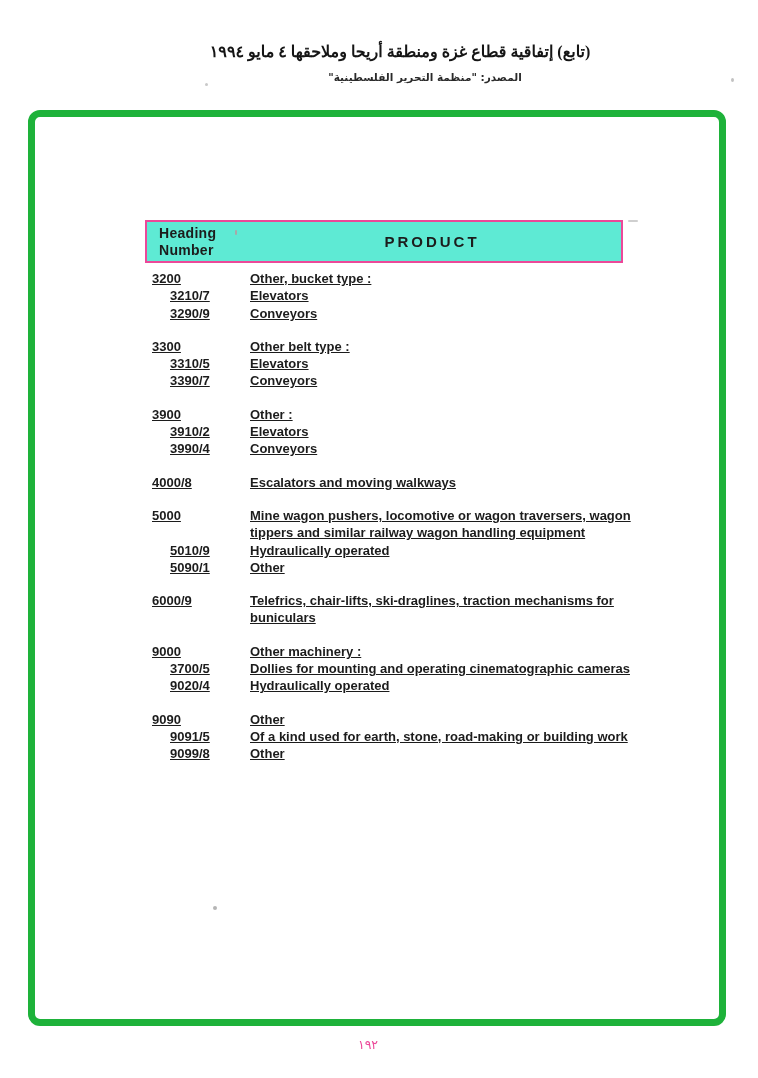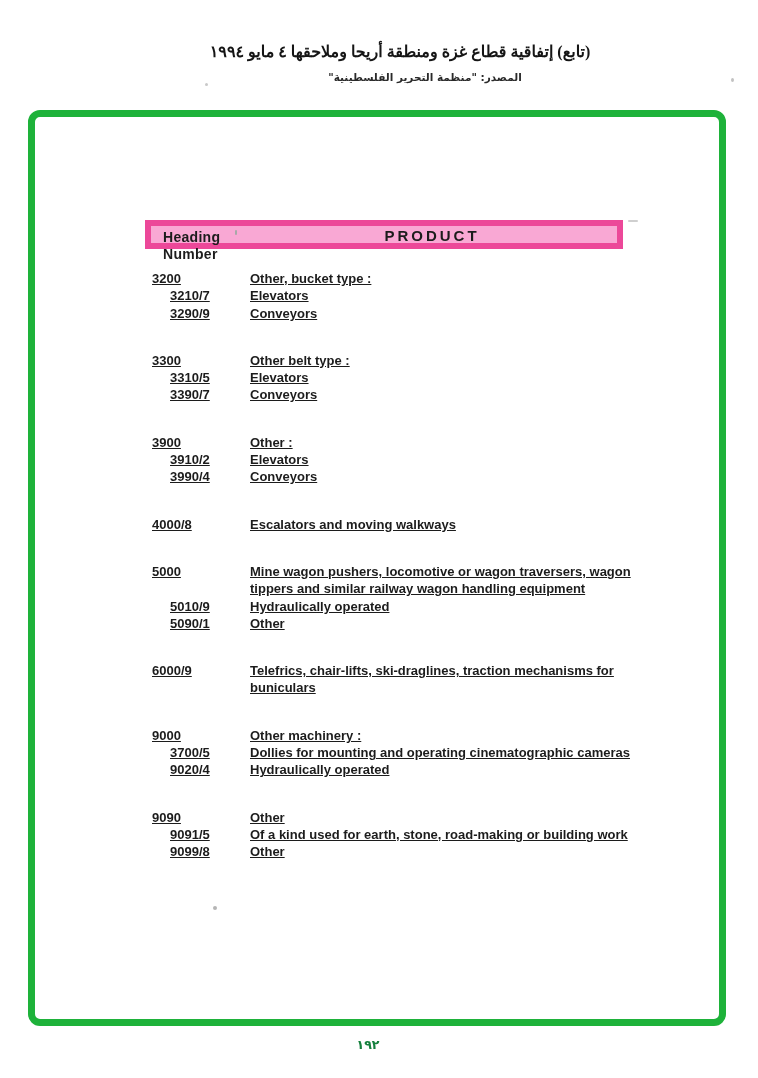--- a/index.html
+++ b/index.html
@@ -28,59 +28,59 @@
   }
   
   .green-frame{
     position:absolute;left:28px;top:110px;width:698px;height:916px;
     box-sizing:border-box;
     border:7px solid #1eb23a;
     border-radius:12px;
   }
   
   .thead-box{
-    position:absolute;left:145px;top:220px;width:478px;height:29px;
+    position:absolute;left:145px;top:220px;width:478px;height:43px;
     box-sizing:border-box;
-    border:6px solid #ec4899;
-    background:#f9a8d4;
+    border:2px solid #ec4899;
+    background:#5eead4;
   }
   .thead-col1{
     position:absolute;left:12px;top:3px;
     font-size:14px;font-weight:bold;line-height:17px;
     white-space:pre-line;letter-spacing:.3px;
   }
   .thead-col2{
-    position:absolute;left:100px;right:4px;top:1px;
+    position:absolute;left:100px;right:4px;top:11px;
     text-align:center;
     font-size:15px;font-weight:bold;letter-spacing:3px;
   }
   
   .rows{
     position:absolute;left:152px;top:270px;width:500px;text-decoration:underline;
   }
   .row{display:flex;align-items:flex-start;}
-  .row.gap{margin-top:30px;}
+  .row.gap{margin-top:16px;}
   .cell-code{
     flex:none;width:98px;
     font-size:13px;font-weight:600;line-height:17.3px;
     white-space:pre;
   }
   .cell-code.indent{padding-left:18px;width:80px;}
   .cell-desc{
     flex:1;
     font-size:13px;font-weight:600;line-height:17.3px;
     white-space:pre;
   }
   
   .page-number{
     position:absolute;top:1037px;left:0;width:736px;
     text-align:center;direction:rtl;
     font-family:"DejaVu Sans", sans-serif;
-    font-size:12.5px;font-weight:700;letter-spacing:2px;
-    color:#15803d;
+    font-size:12.5px;font-weight:400;letter-spacing:2px;
+    color:#ec4899;
   }
   
   .speck{position:absolute;background:#bdbdbd;border-radius:50%;}
   .speck.s1{left:205px;top:83px;width:3px;height:3px;background:#c9c9c9;}
   .speck.s2{left:731px;top:78px;width:3px;height:4px;background:#c2c2c2;}
   .speck.s3{left:213px;top:906px;width:4px;height:4px;background:#b5b5b5;}
   .speck.s4{left:235px;top:230px;width:2px;height:5px;background:#a8a8a8;border-radius:1px;}
   .speck.s5{left:628px;top:220px;width:10px;height:2px;background:#cfcfcf;border-radius:1px;}
 </style>
 </head>

